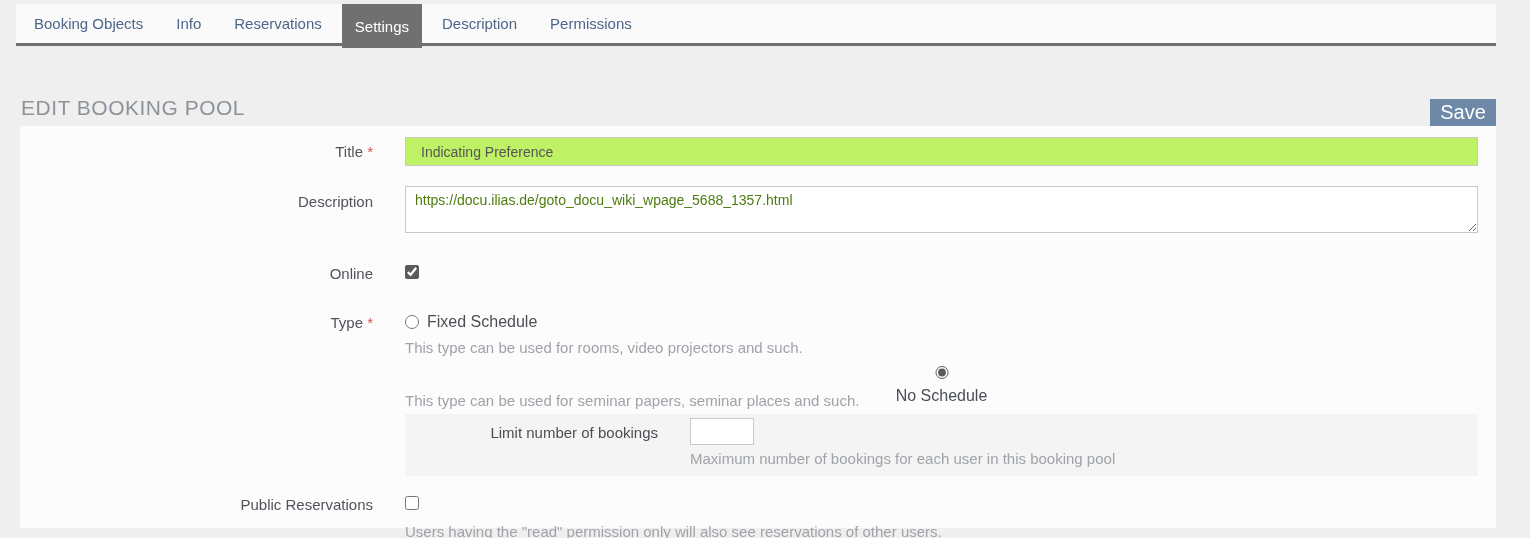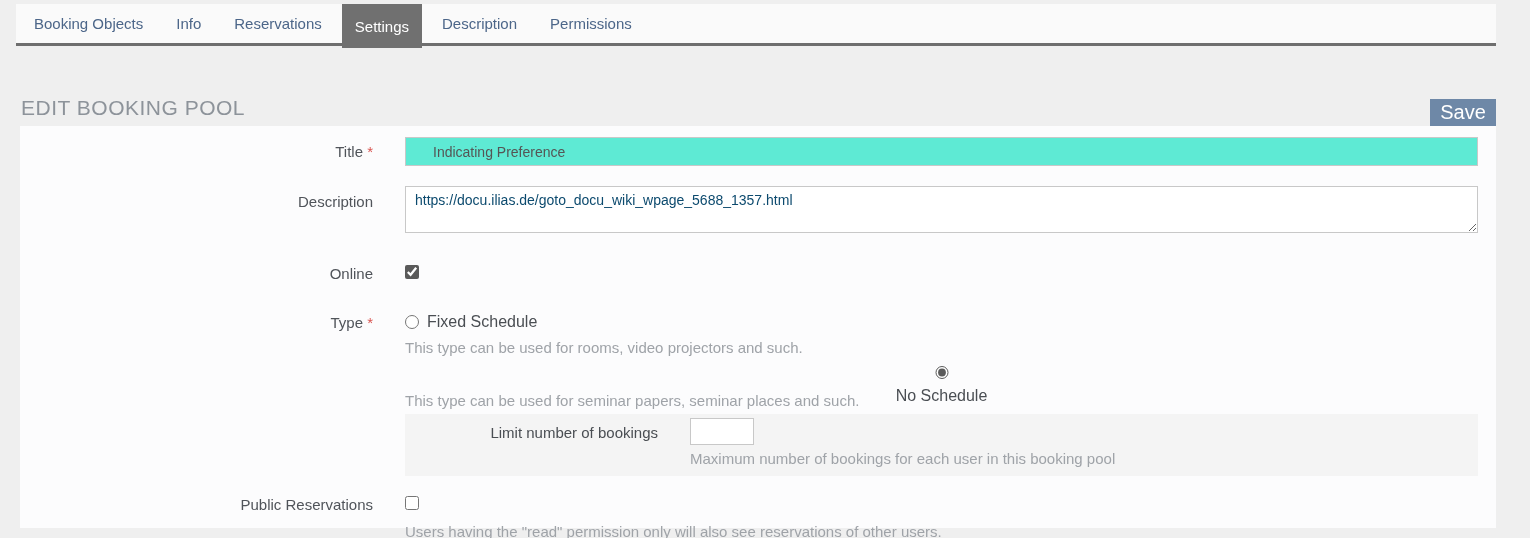--- a/index.html
+++ b/index.html
@@ -41,26 +41,26 @@
   .frow { display:flex; }
   .flabel {
     width:385px; padding-right:32px; text-align:right;
     font-size:15px; color:#50545a; line-height:18px;
   }
   .pt6 { padding-top:6px; } .pt7 { padding-top:7px; } .pt1 { padding-top:1px; }
   .fctrl { flex:1; padding-right:18px; min-width:0; }
   .req { color:#d9534f; }
 
   .text-input {
-    width:100%; height:29px; border:1px solid #c8c8c8; background:#5eead4;
-    padding:0 27px; font-size:14px; color:#555; font-family:inherit;
+    width:100%; height:29px; border:1px solid #c8c8c8; background:#bef264;
+    padding:0 15px; font-size:14px; color:#555; font-family:inherit;
   }
   .desc-area {
     width:100%; height:47px; border:1px solid #c8c8c8; background:#fff;
-    padding:4px 9px; font-size:14px; color:#0c4a6e; font-family:inherit; line-height:18px;
+    padding:4px 9px; font-size:14px; color:#4d7c0f; font-family:inherit; line-height:18px;
   }
   input[type=checkbox], input[type=radio] {
     width:14px; height:14px; margin:0; accent-color:#5a5a5a; cursor:pointer;
   }
   .opt-line { display:flex; align-items:center; gap:8px; height:18px; }
   .opt-label { font-size:16px; color:#4a4e53; cursor:pointer; }
   .hint { font-size:15px; color:#9fa3a8; line-height:17px; }
   .opt-hint { margin-top:8px; }
   .opt-line + .opt-hint + .opt-line { margin-top:10px;flex-direction:column; }
 

